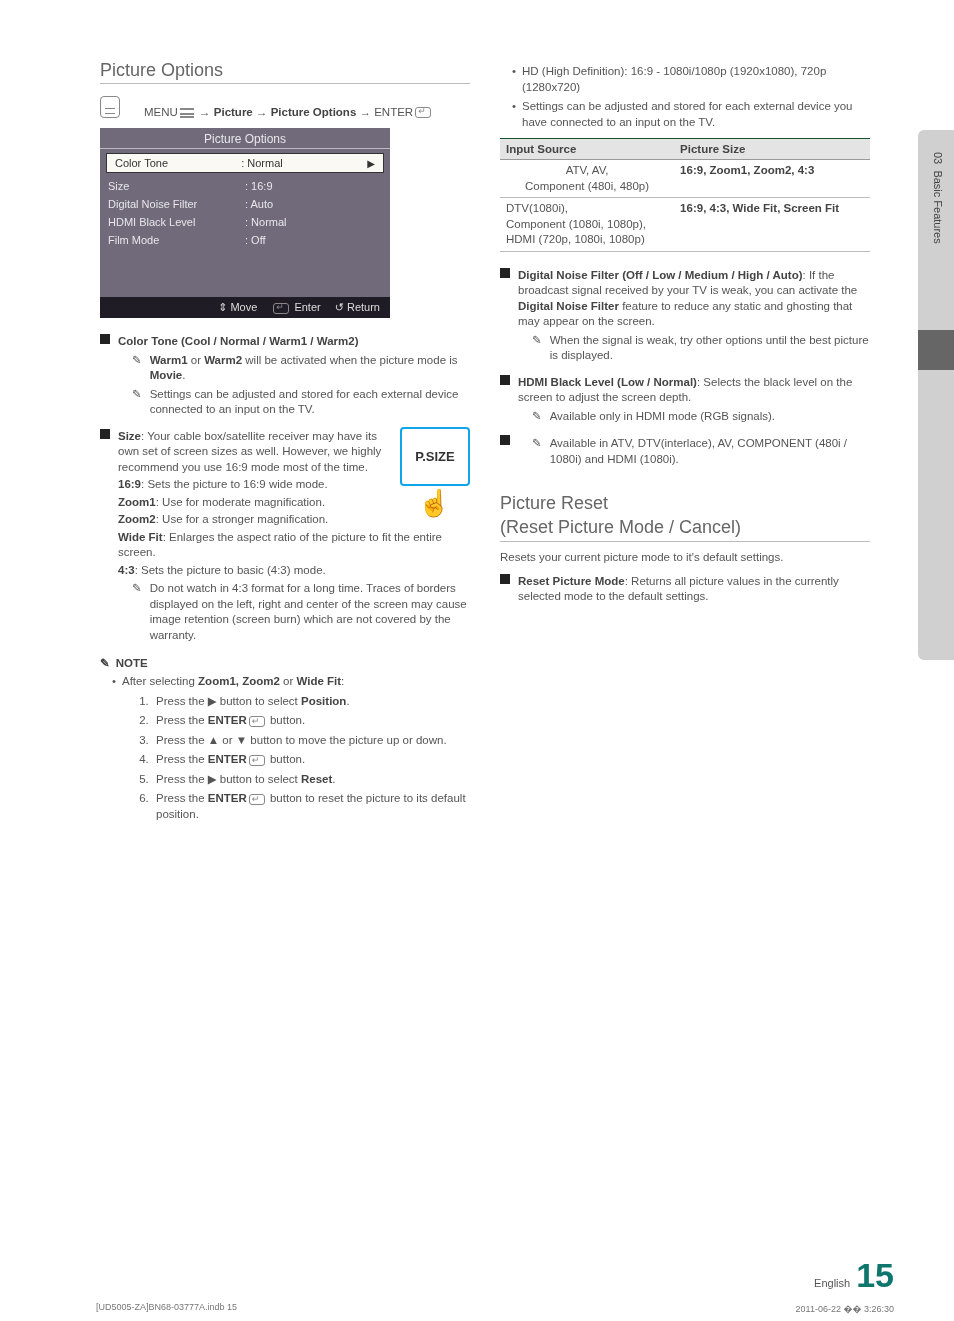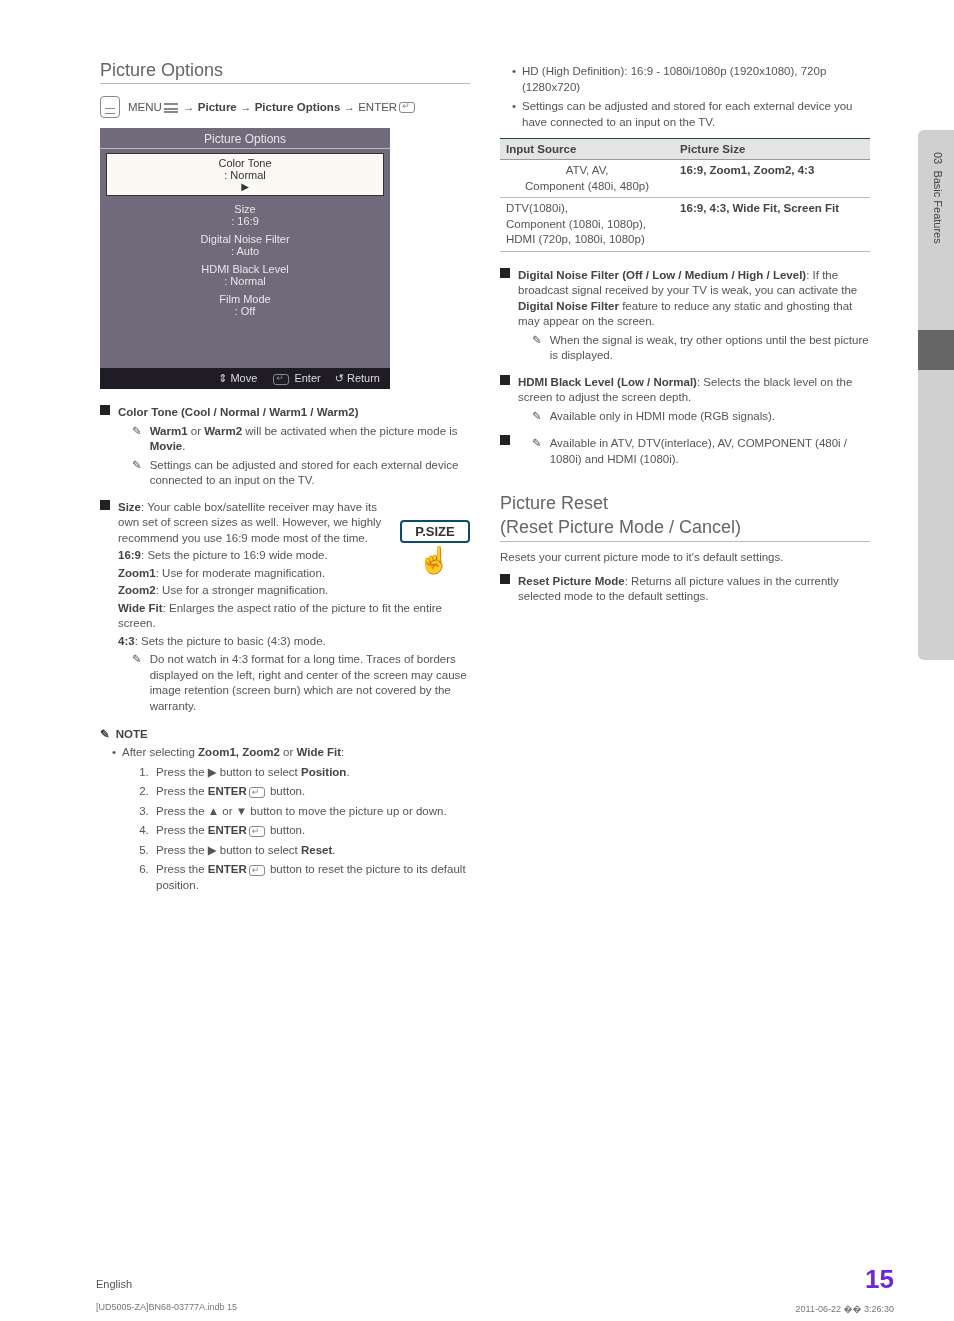--- a/index.html
+++ b/index.html
@@ -46,22 +46,22 @@
     font-size: 18px;
     font-weight: normal;
     color: #666;
     margin: 0 0 4px 0;
     border-bottom: 1px solid #bbb;
     padding-bottom: 2px;
   }
   .menu-path {
     margin: 12px 0 10px 0;
     display: flex;
-    gap: 8px;
-    align-items: center;
+    gap: 24px;
+    align-items: flex-end;
     color:#555;
   }
   .menu-icon {
     width: 20px; height: 22px;
     border:1.5px solid #888;
     border-radius:4px;
     position: relative;
     flex-shrink:0;
   }
   .menu-icon::after{
@@ -81,21 +81,20 @@
   .osd-title {
     text-align: center;
     padding: 4px 0 2px 0;
     border-bottom: 1px solid #bdb8c4;
     font-size: 12px;
   }
   .osd-row {
     display: flex;
     padding: 3px 8px;
     align-items: center;
-    flex-direction: column;
   }
   .osd-row.selected {
     margin: 4px 6px;
     background: #fbf9f3;
     color: #333;
     border: 1px solid #333;
   }
   .osd-label { flex: 1; }
   .osd-val { flex: 1; }
   .osd-arrow { font-size: 10px; }
@@ -125,23 +124,23 @@
     gap: 8px;
     margin: 3px 0 3px 14px;
     line-height: 1.35;
   }
   .note-icon { flex-shrink:0; }
   .note-body { flex:1; }
   .para { line-height: 1.35; margin: 2px 0; }
   b { color:#444; font-weight: bold; }
   .psize-wrap { float: right; width: 70px; margin-left: 10px; }
   .psize-box {
-    border: 2px solid #0c4a6e; border-radius: 4px;
-    text-align:center; padding: 2px 0;
-    font-weight: bold; color:#333; font-size: 13px; margin-top: 22px;
+    border: 2px solid #0ea5e9; border-radius: 4px;
+    text-align:center; padding: 20px 0;
+    font-weight: bold; color:#333; font-size: 13px;
   }
   .psize-hand {
     text-align:center; font-size: 26px; color:#888; margin-top:2px;
   }
   ol.steps { margin: 4px 0 4px 30px; padding:0; }
   ol.steps li { margin: 4px 0; padding-left: 4px; line-height:1.35; }
   ul.bullets { margin: 0 0 0 12px; padding:0; list-style: none; }
   ul.bullets > li { margin: 4px 0; padding-left: 10px; position:relative; line-height:1.35; }
   ul.bullets > li::before { content:"•"; position:absolute; left:0; top:0; color:#555; }
   table.src {
@@ -159,24 +158,24 @@
     padding: 3px 6px;
     border-bottom:1px solid #bbb;
     vertical-align: top;
     line-height:1.35;
   }
   table.src td.size { font-weight: bold; color:#444; }
   .note-header { display:flex; gap:6px; align-items:center; margin-top:10px; font-weight:bold; color:#444;}
   .footer {
     position:absolute;
     bottom: 26px; left: 96px; right: 60px;
-    display:flex; justify-content:space-between; align-items:baseline;
+    display:flex; justify-content:flex-end; align-items:baseline;
     font-size:11px; color:#555; gap:6px;
   }
-  .footer .pn { font-size: 26px; font-weight:bold; color:#6d28d9; }
+  .footer .pn { font-size: 34px; font-weight:bold; color:#0f766e; }
   .printmark {
     position:absolute; bottom: 6px; left: 96px; right: 60px;
     display:flex; justify-content:space-between;
     font-size: 9px; color:#777;
   }
   .enter-glyph { display:inline-block; border:1px solid #888; border-radius:3px; width:16px; height:11px; position:relative; vertical-align:middle; margin:0 2px;}
   .enter-glyph::after{content:"↵"; position:absolute; left:2px; top:-2px; font-size:9px; color:#888;}
   .menu-glyph { display:inline-block; width:14px; height:10px; border-top:2px solid #888; border-bottom:2px solid #888; position:relative; vertical-align:middle; margin:0 2px;}
   .menu-glyph::after{content:""; position:absolute; left:0; right:0; top:3px; height:2px; background:#888;}
 </style>
@@ -315,21 +314,21 @@
 Component (1080i, 1080p),
 HDMI (720p, 1080i, 1080p)</td>
         <td class="size">16:9, 4:3, Wide Fit, Screen Fit</td>
       </tr>
     </tbody>
       </table>
 
     <div class="blk-item">
       <div class="blk-bullet"></div>
       <div class="blk-body">
-        <div class="para"><b>Digital Noise Filter (Off / Low / Medium / High / Level)</b><span>: If the broadcast signal received by your TV is weak, you can activate the </span><b>Digital Noise Filter</b><span> feature to reduce any static and ghosting that may appear on the screen.</span></div>
+        <div class="para"><b>Digital Noise Filter (Off / Low / Medium / High / Auto)</b><span>: If the broadcast signal received by your TV is weak, you can activate the </span><b>Digital Noise Filter</b><span> feature to reduce any static and ghosting that may appear on the screen.</span></div>
         <div class="note-item">
           <span class="note-icon">✎</span>
           <span class="note-body">When the signal is weak, try other options until the best picture is displayed.</span>
         </div>
       </div>
     </div>
 
     <div class="blk-item">
       <div class="blk-bullet"></div>
       <div class="blk-body">

